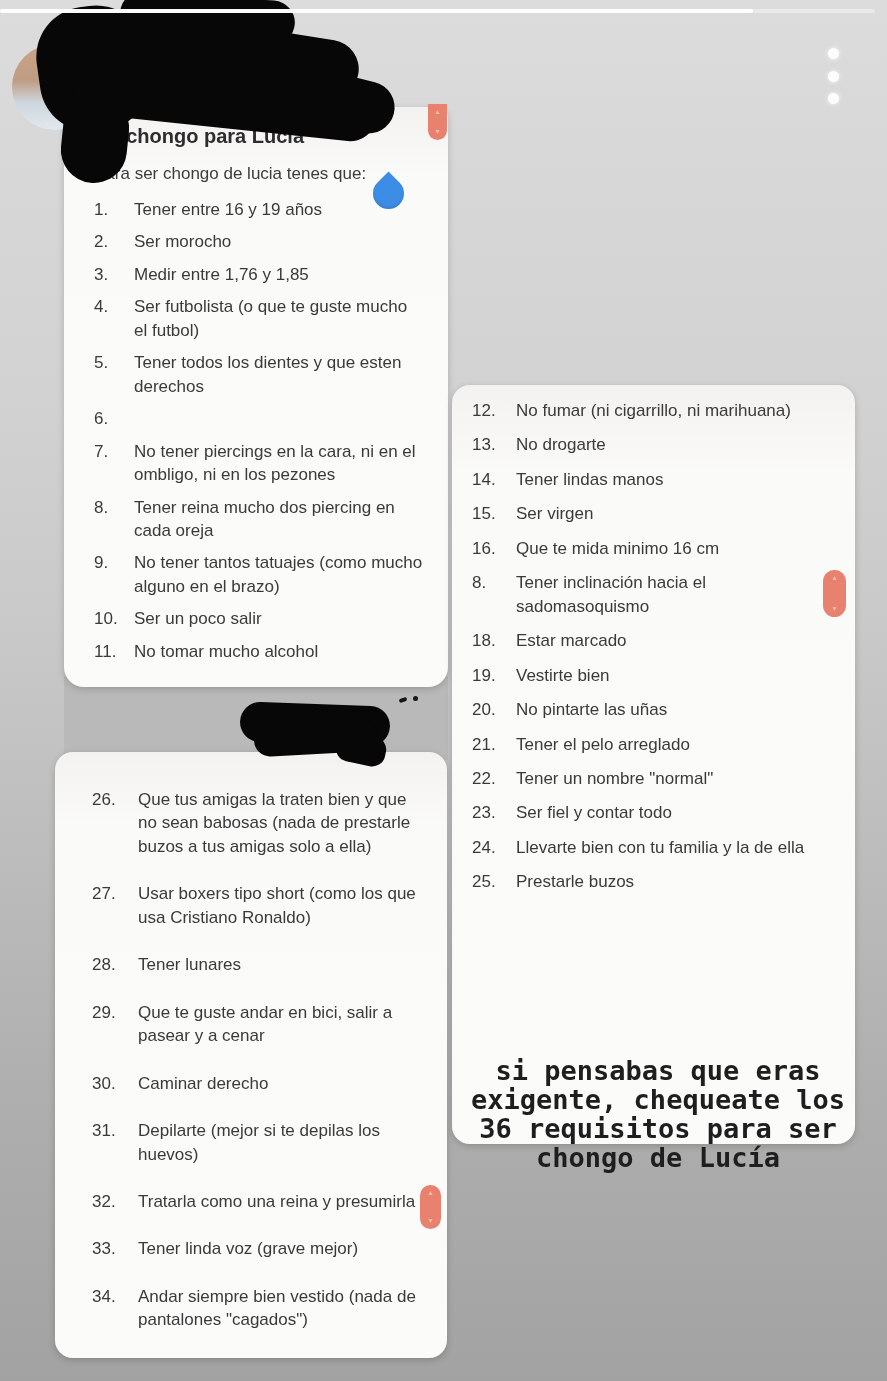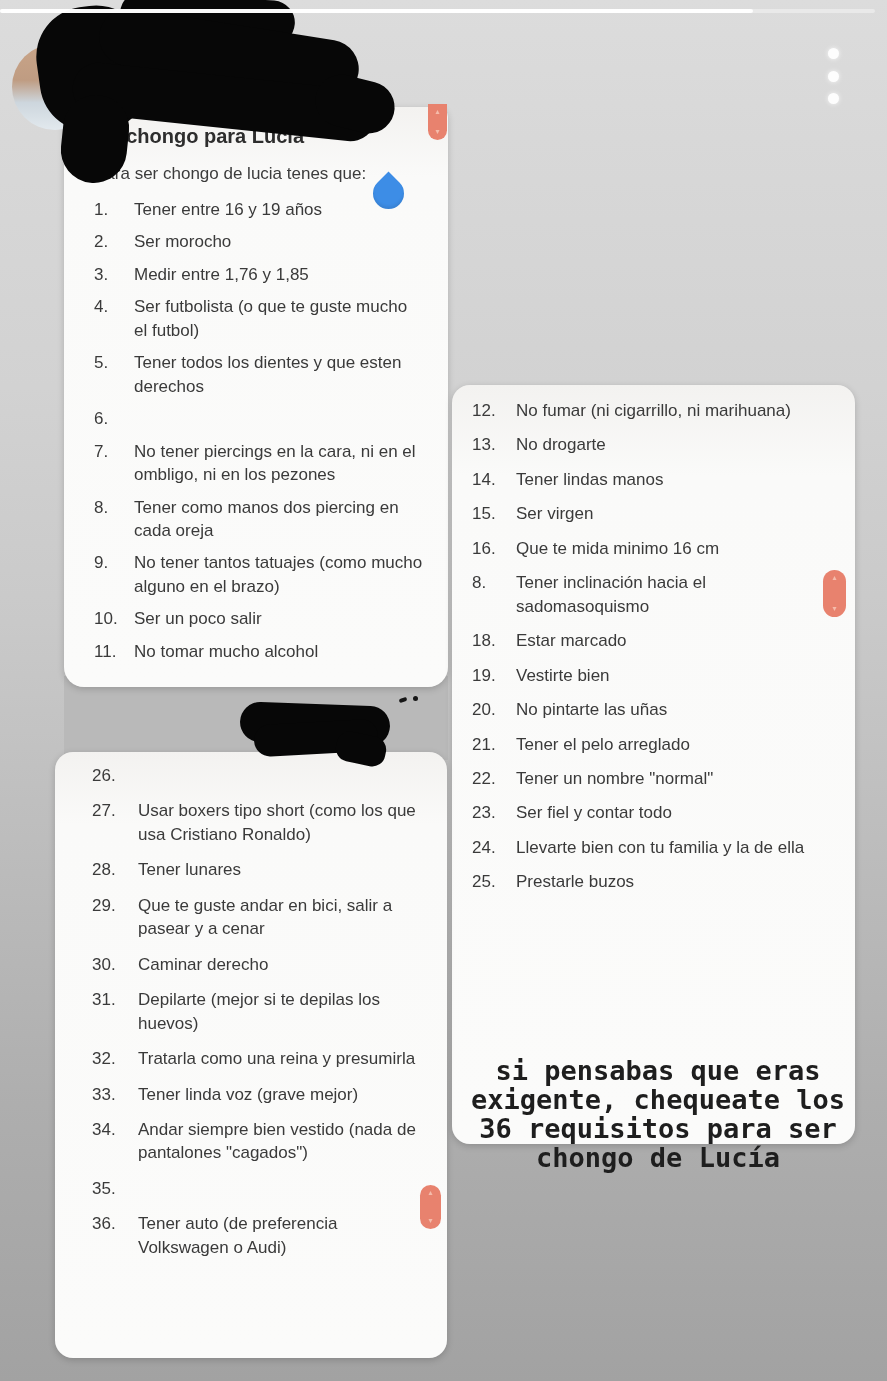--- a/index.html
+++ b/index.html
@@ -40,21 +40,21 @@
   
   .card{position:absolute;z-index:2;background:linear-gradient(180deg,#f3f2f0 0%,#fafaf9 12%,#fbfbfa 100%);
     box-shadow:0 2px 7px rgba(0,0,0,0.18);color:#383838;overflow:hidden;}
   .card-a{left:64px;top:107px;width:384px;height:580px;border-radius:10px 10px 20px 20px;padding:12px 12px 0 30px;box-sizing:border-box;}
   .card-b{left:55px;top:752px;width:392px;height:606px;border-radius:18px;padding:12px 10px 0 37px;box-sizing:border-box;}
   .card-c{left:452px;top:385px;width:403px;height:759px;border-radius:18px;padding:14px 10px 0 20px;box-sizing:border-box;}
   .card h1{font-size:20px;font-weight:700;color:#2d2d2d;margin:6px 0 16px 0;}
   .card .subtitle{font-size:17px;color:#3c3c3c;margin:0 0 14px 0;}
   .li{display:flex;font-size:17px;line-height:1.38;color:#3a3a3a;}
   .card-a .li{margin-bottom:9px;}
-  .card-b .li{margin-bottom:12px;}
+  .card-b .li{margin-bottom:12px;margin-top:24px;}
   .card-c .li{margin-bottom:11px;}
   .li .num{flex:none;width:40px;}
   .card-b .li .num{width:46px;}
   .card-c .li .num{width:44px;}
   .li .txt{flex:1;padding-right:12px;}
   
   .pill{position:absolute;background:#e8826e;z-index:3;display:flex;flex-direction:column;align-items:center;justify-content:space-between;
     color:#f5bcab;font-size:8px;line-height:8px;padding:4px 0;box-sizing:border-box;}
   .pill-a{left:428px;top:104px;width:19px;height:36px;border-radius:0 0 10px 10px;}
   .pill-b{left:823px;top:570px;width:23px;height:47px;border-radius:12px;}
@@ -131,21 +131,21 @@
         </div>
         <div class="li">
           <span class="num">6.</span>
         </div>
         <div class="li">
           <span class="num">7.</span>
           <span class="txt">No tener piercings en la cara, ni en el ombligo, ni en los pezones</span>
         </div>
         <div class="li">
           <span class="num">8.</span>
-          <span class="txt">Tener como manos dos piercing en cada oreja</span>
+          <span class="txt">Tener reina mucho dos piercing en cada oreja</span>
         </div>
         <div class="li">
           <span class="num">9.</span>
           <span class="txt">No tener tantos tatuajes (como mucho alguno en el brazo)</span>
         </div>
         <div class="li">
           <span class="num">10.</span>
           <span class="txt">Ser un poco salir</span>
         </div>
         <div class="li">
@@ -213,20 +213,21 @@
           <span class="num">25.</span>
           <span class="txt">Prestarle buzos</span>
         </div>
       </div>
   </section>
 
   <section class="card card-b">
     <div>
         <div class="li">
           <span class="num">26.</span>
+          <span class="txt">Que tus amigas la traten bien y que no sean babosas (nada de prestarle buzos a tus amigas solo a ella)</span>
         </div>
         <div class="li">
           <span class="num">27.</span>
           <span class="txt">Usar boxers tipo short (como los que usa Cristiano Ronaldo)</span>
         </div>
         <div class="li">
           <span class="num">28.</span>
           <span class="txt">Tener lunares</span>
         </div>
         <div class="li">

